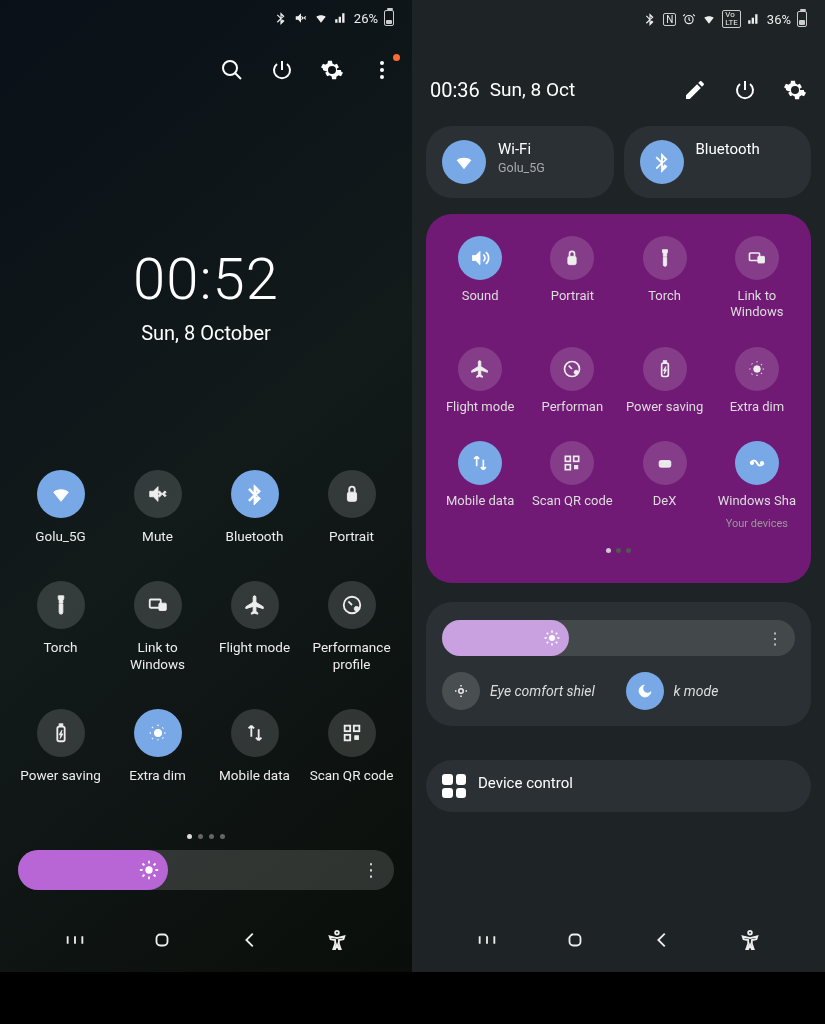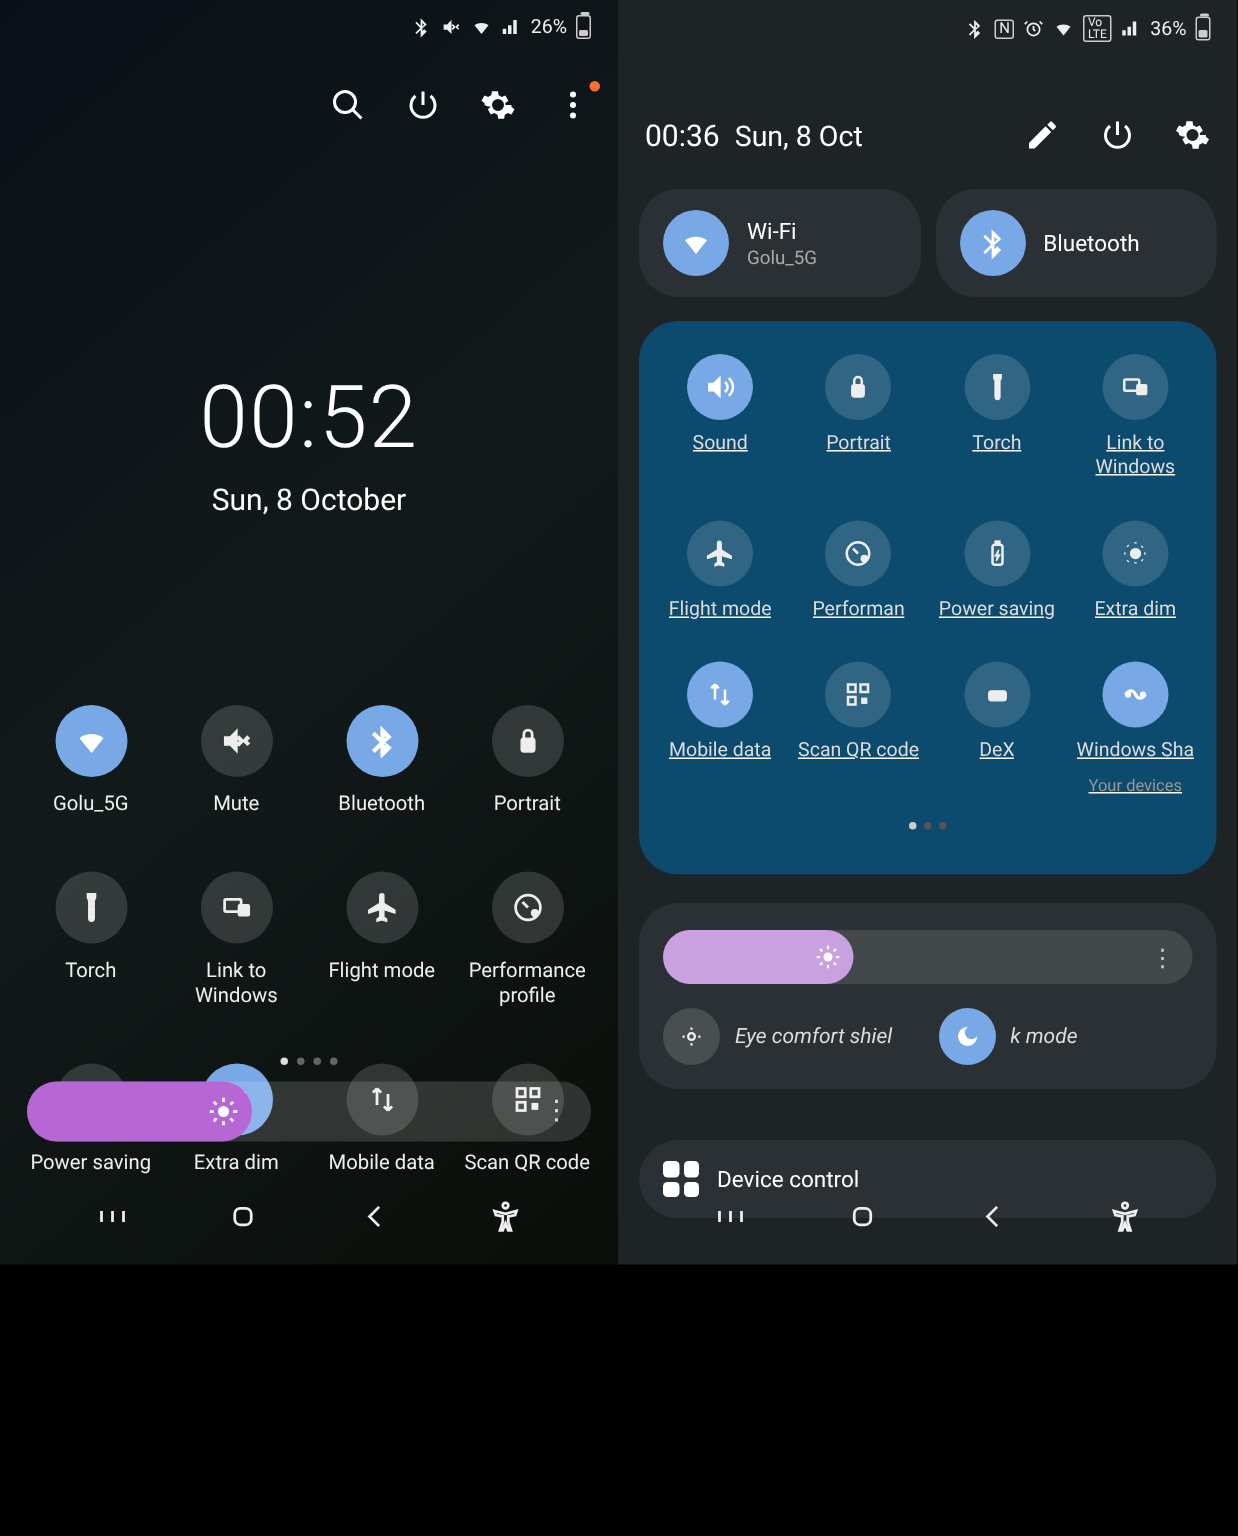--- a/index.html
+++ b/index.html
@@ -1,17 +1,17 @@
 <!DOCTYPE html>
 <html><head>
 <meta charset="utf-8">
 <style>
   * { box-sizing: border-box; margin: 0; padding: 0; }
   html, body { width: 825px; height: 1024px; background: #000; font-family: -apple-system, Roboto, sans-serif; overflow: hidden; }
-  .container { display: flex; width: 825px; height: 843px; }
+  .container { display: flex; width: 825px; height: 972px; }
   .pane { height: 100%; position: relative; color: #fff; }
   .paneL { width: 412px; background: linear-gradient(140deg, #0a1018 0%, #121a1a 50%, #0a0e0a 100%); }
   .paneR { width: 413px; background: #1e2326; }
 
   
   .status { position: absolute; top: 10px; right: 18px; display: flex; align-items: center; gap: 6px; font-size: 13px; color: #eee; }
   .status svg { width: 14px; height: 14px; }
   .batt { width: 10px; height: 16px; border: 1.5px solid #ccc; border-radius: 2px; position: relative; display: inline-block; }
   .batt::after { content:''; position:absolute; top:-3px; left:2px; width:6px; height:2px; background:#ccc; border-radius:1px;}
   .batt i { position:absolute; bottom:1px; left:1px; right:1px; background:#ccc; border-radius:1px;}
@@ -46,35 +46,35 @@
   .brightL .fill { height:100%; width:40%; background:#b866d6; border-radius:20px; display:flex; align-items:center; justify-content:flex-end; padding-right:8px;}
   .brightL .fill svg { width:22px; height:22px; fill:#fff; }
   .brightL .kebab { margin-left:auto; margin-right:14px; color:#ddd; font-size:18px; line-height:1;}
 
   
   .nav { position:absolute; bottom:10px; left:0; right:0; display:flex; justify-content:space-evenly; align-items:center; height:44px; }
   .nav .nb { width:26px; height:26px; display:flex; align-items:center; justify-content:center; color:#eee; }
   .nav .nb svg { width:22px; height:22px; stroke:#eee; fill:none; stroke-width:2;}
 
   
-  .hdrR { position:absolute; top: 78px; left:18px; right:18px; display:flex; align-items:flex-end; }
+  .hdrR { position:absolute; top: 78px; left:18px; right:18px; display:flex; align-items:flex-start; }
   .hdrR .t { font-size:20px; color:#fff; }
   .hdrR .d { font-size:19px; color:#fff; margin-left:10px; }
   .hdrR .icons { margin-left:auto; display:flex; gap:26px; align-items:center; }
 
   
   .topTiles { position:absolute; top: 126px; left:14px; right:14px; display:flex; gap:10px; }
-  .topTile { flex:1; background:#2a3033; border-radius:26px; padding:14px 16px; display:flex; align-items:center; gap:12px; }
+  .topTile { flex:1; background:#2a3033; border-radius:26px; padding:14px 16px; display:flex; gap:12px; }
   .topTile .circ { width:44px; height:44px; border-radius:50%; background:#79a8e6; display:flex; align-items:center; justify-content:center;}
   .topTile .circ svg { width:22px; height:22px; fill:#fff;}
   .topTile .txt .a { font-size:15px; color:#fff;}
   .topTile .txt .b { font-size:12.5px; color:#aaa; margin-top:2px;}
 
   
-  .panelR { position:absolute; top: 214px; left:14px; right:14px; background:#0c4a6e; border-radius:26px; padding: 22px 8px 30px 8px; text-decoration: underline; }
+  .panelR { position:absolute; top: 214px; left:14px; right:14px; background:#701a75; border-radius:26px; padding: 22px 8px 30px 8px; }
   .gridR { display:grid; grid-template-columns: repeat(4,1fr); row-gap: 26px; }
   .tileR { display:flex; flex-direction:column; align-items:center; gap:8px;}
   .tileR .tileBtn { width:44px; height:44px;}
   .tileR .tileBtn svg { width:20px; height:20px;}
   .tileR .lbl { font-size:13px; color:#ddd; text-align:center; max-width:86px; line-height:1.25; white-space: nowrap; overflow:hidden; text-overflow: clip;}
   .tileR .lbl.wrap { white-space: normal; }
   .tileR .sub { font-size:11px; color:#999;}
   .pagerR { display:flex; justify-content:center; gap:5px; margin-top:18px;}
   .pagerR span{width:5px;height:5px;border-radius:50%;background:#555;}
   .pagerR span.a{background:#ccc;}

